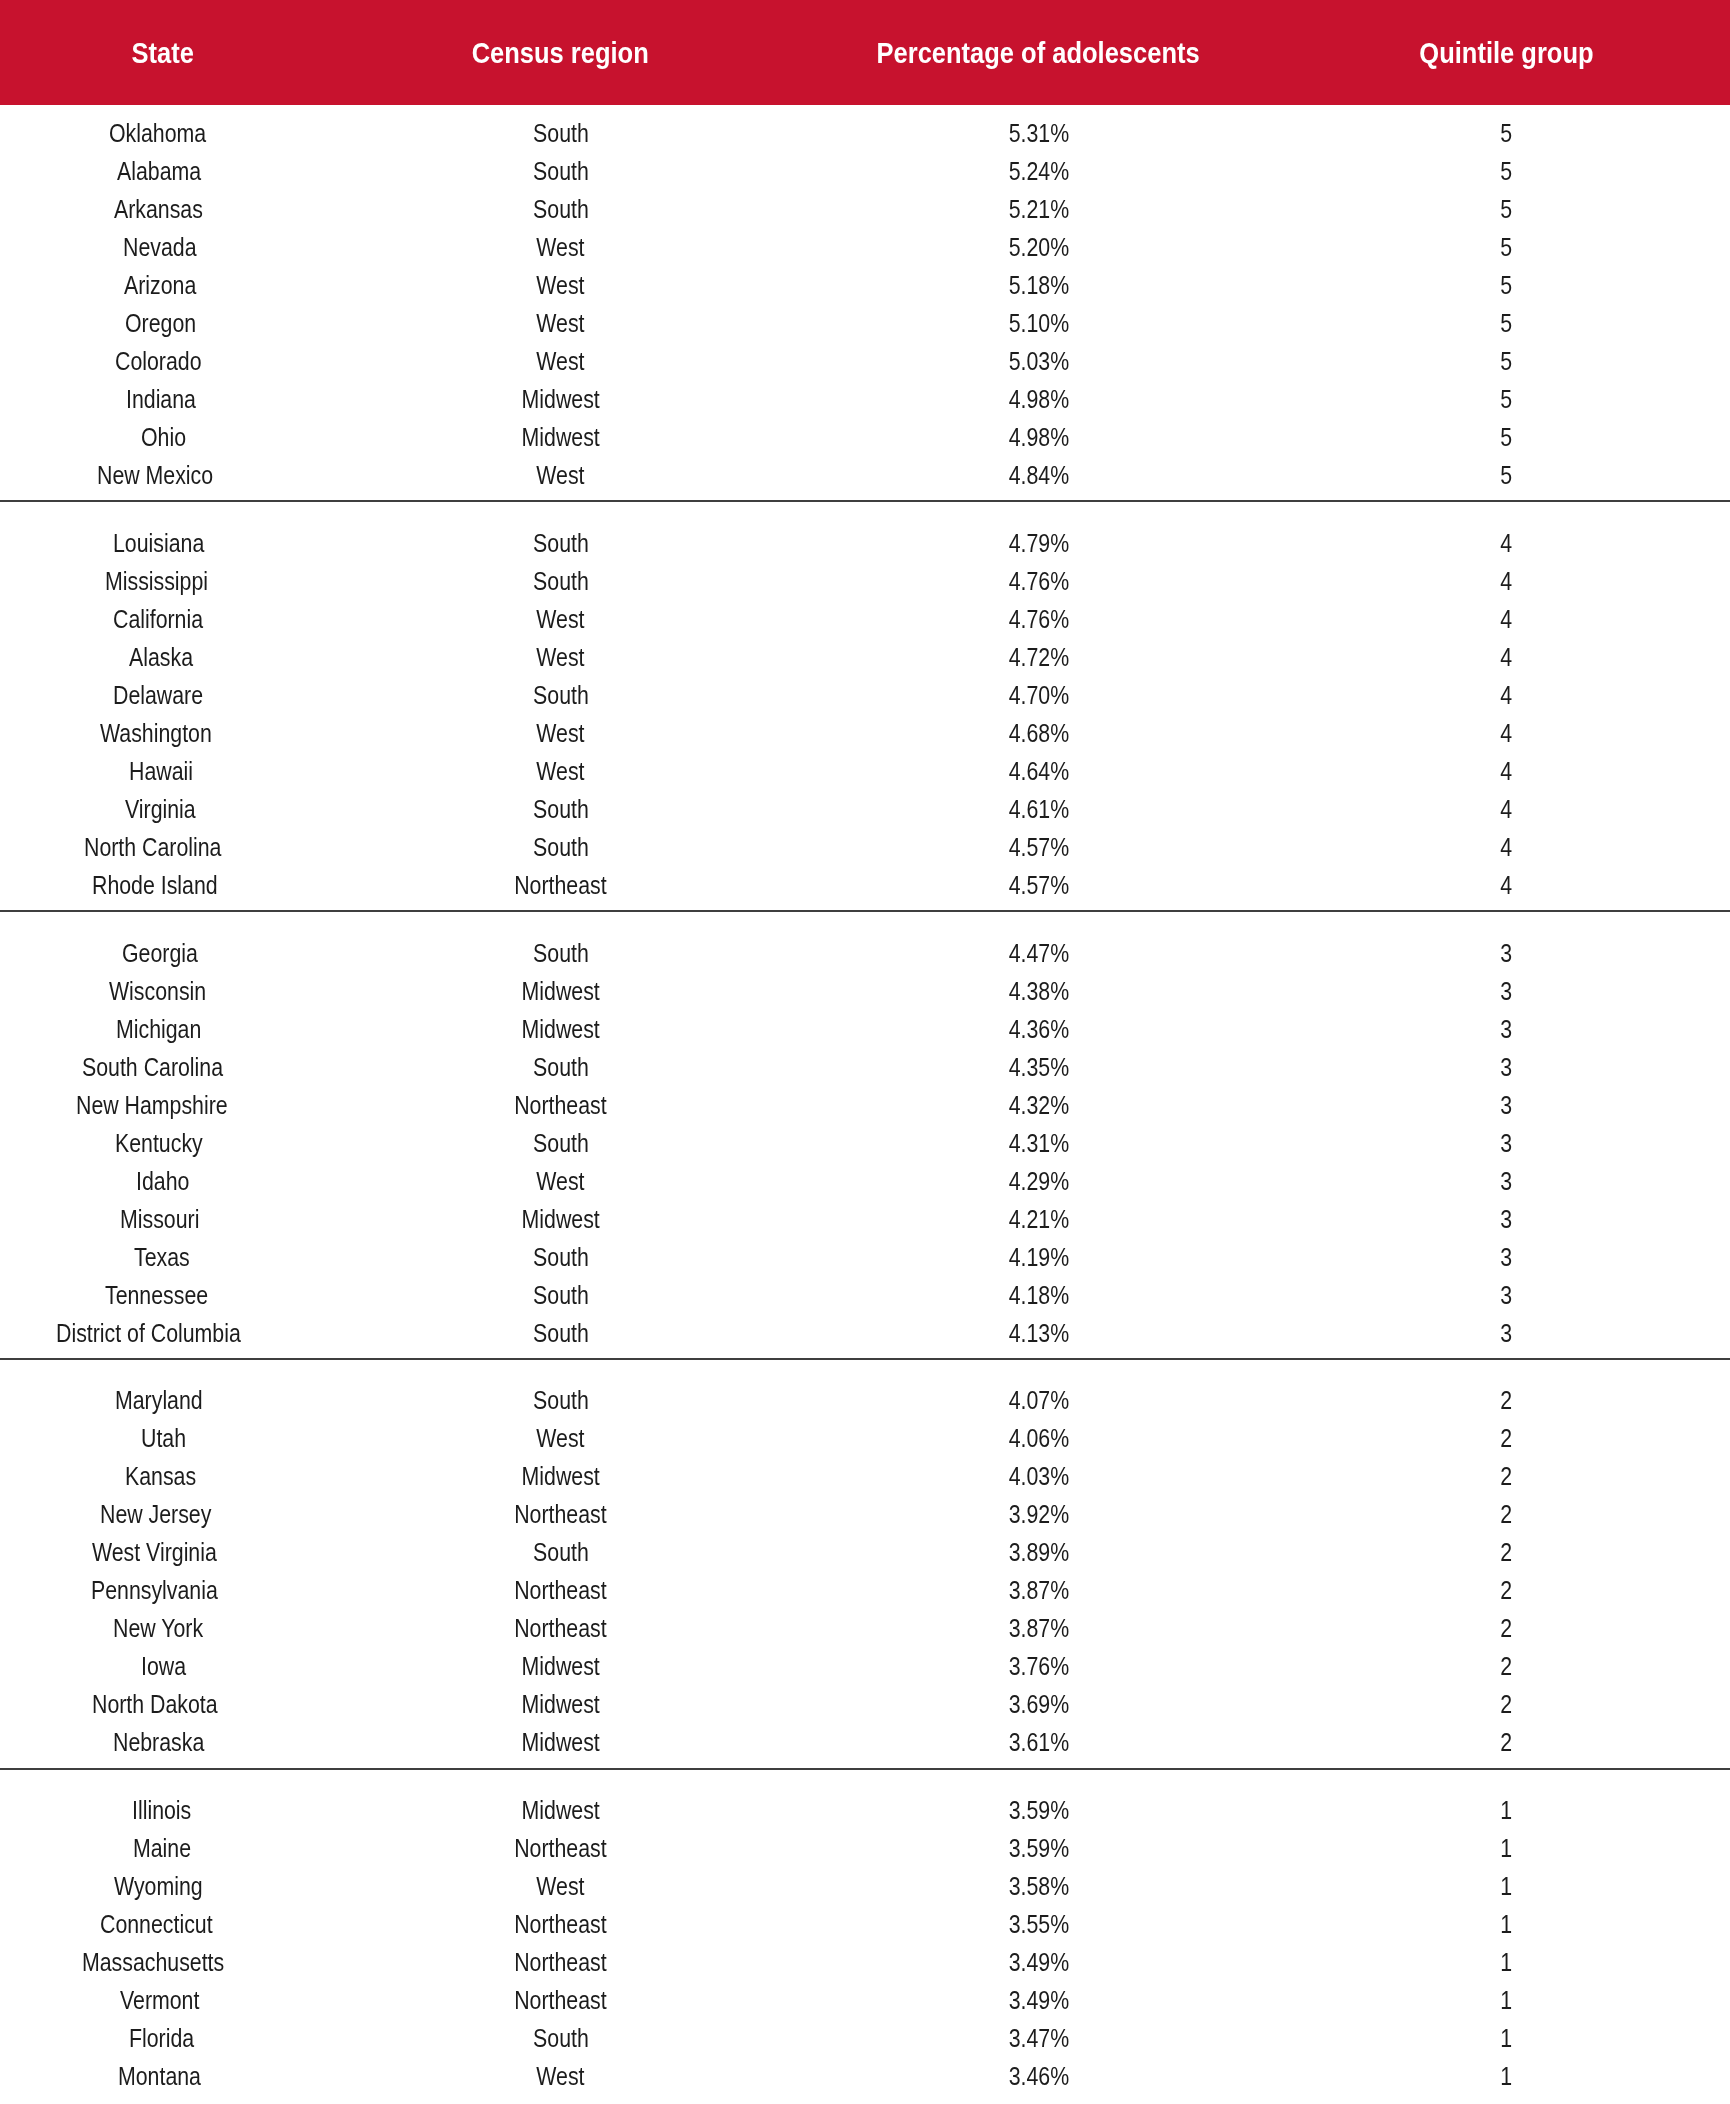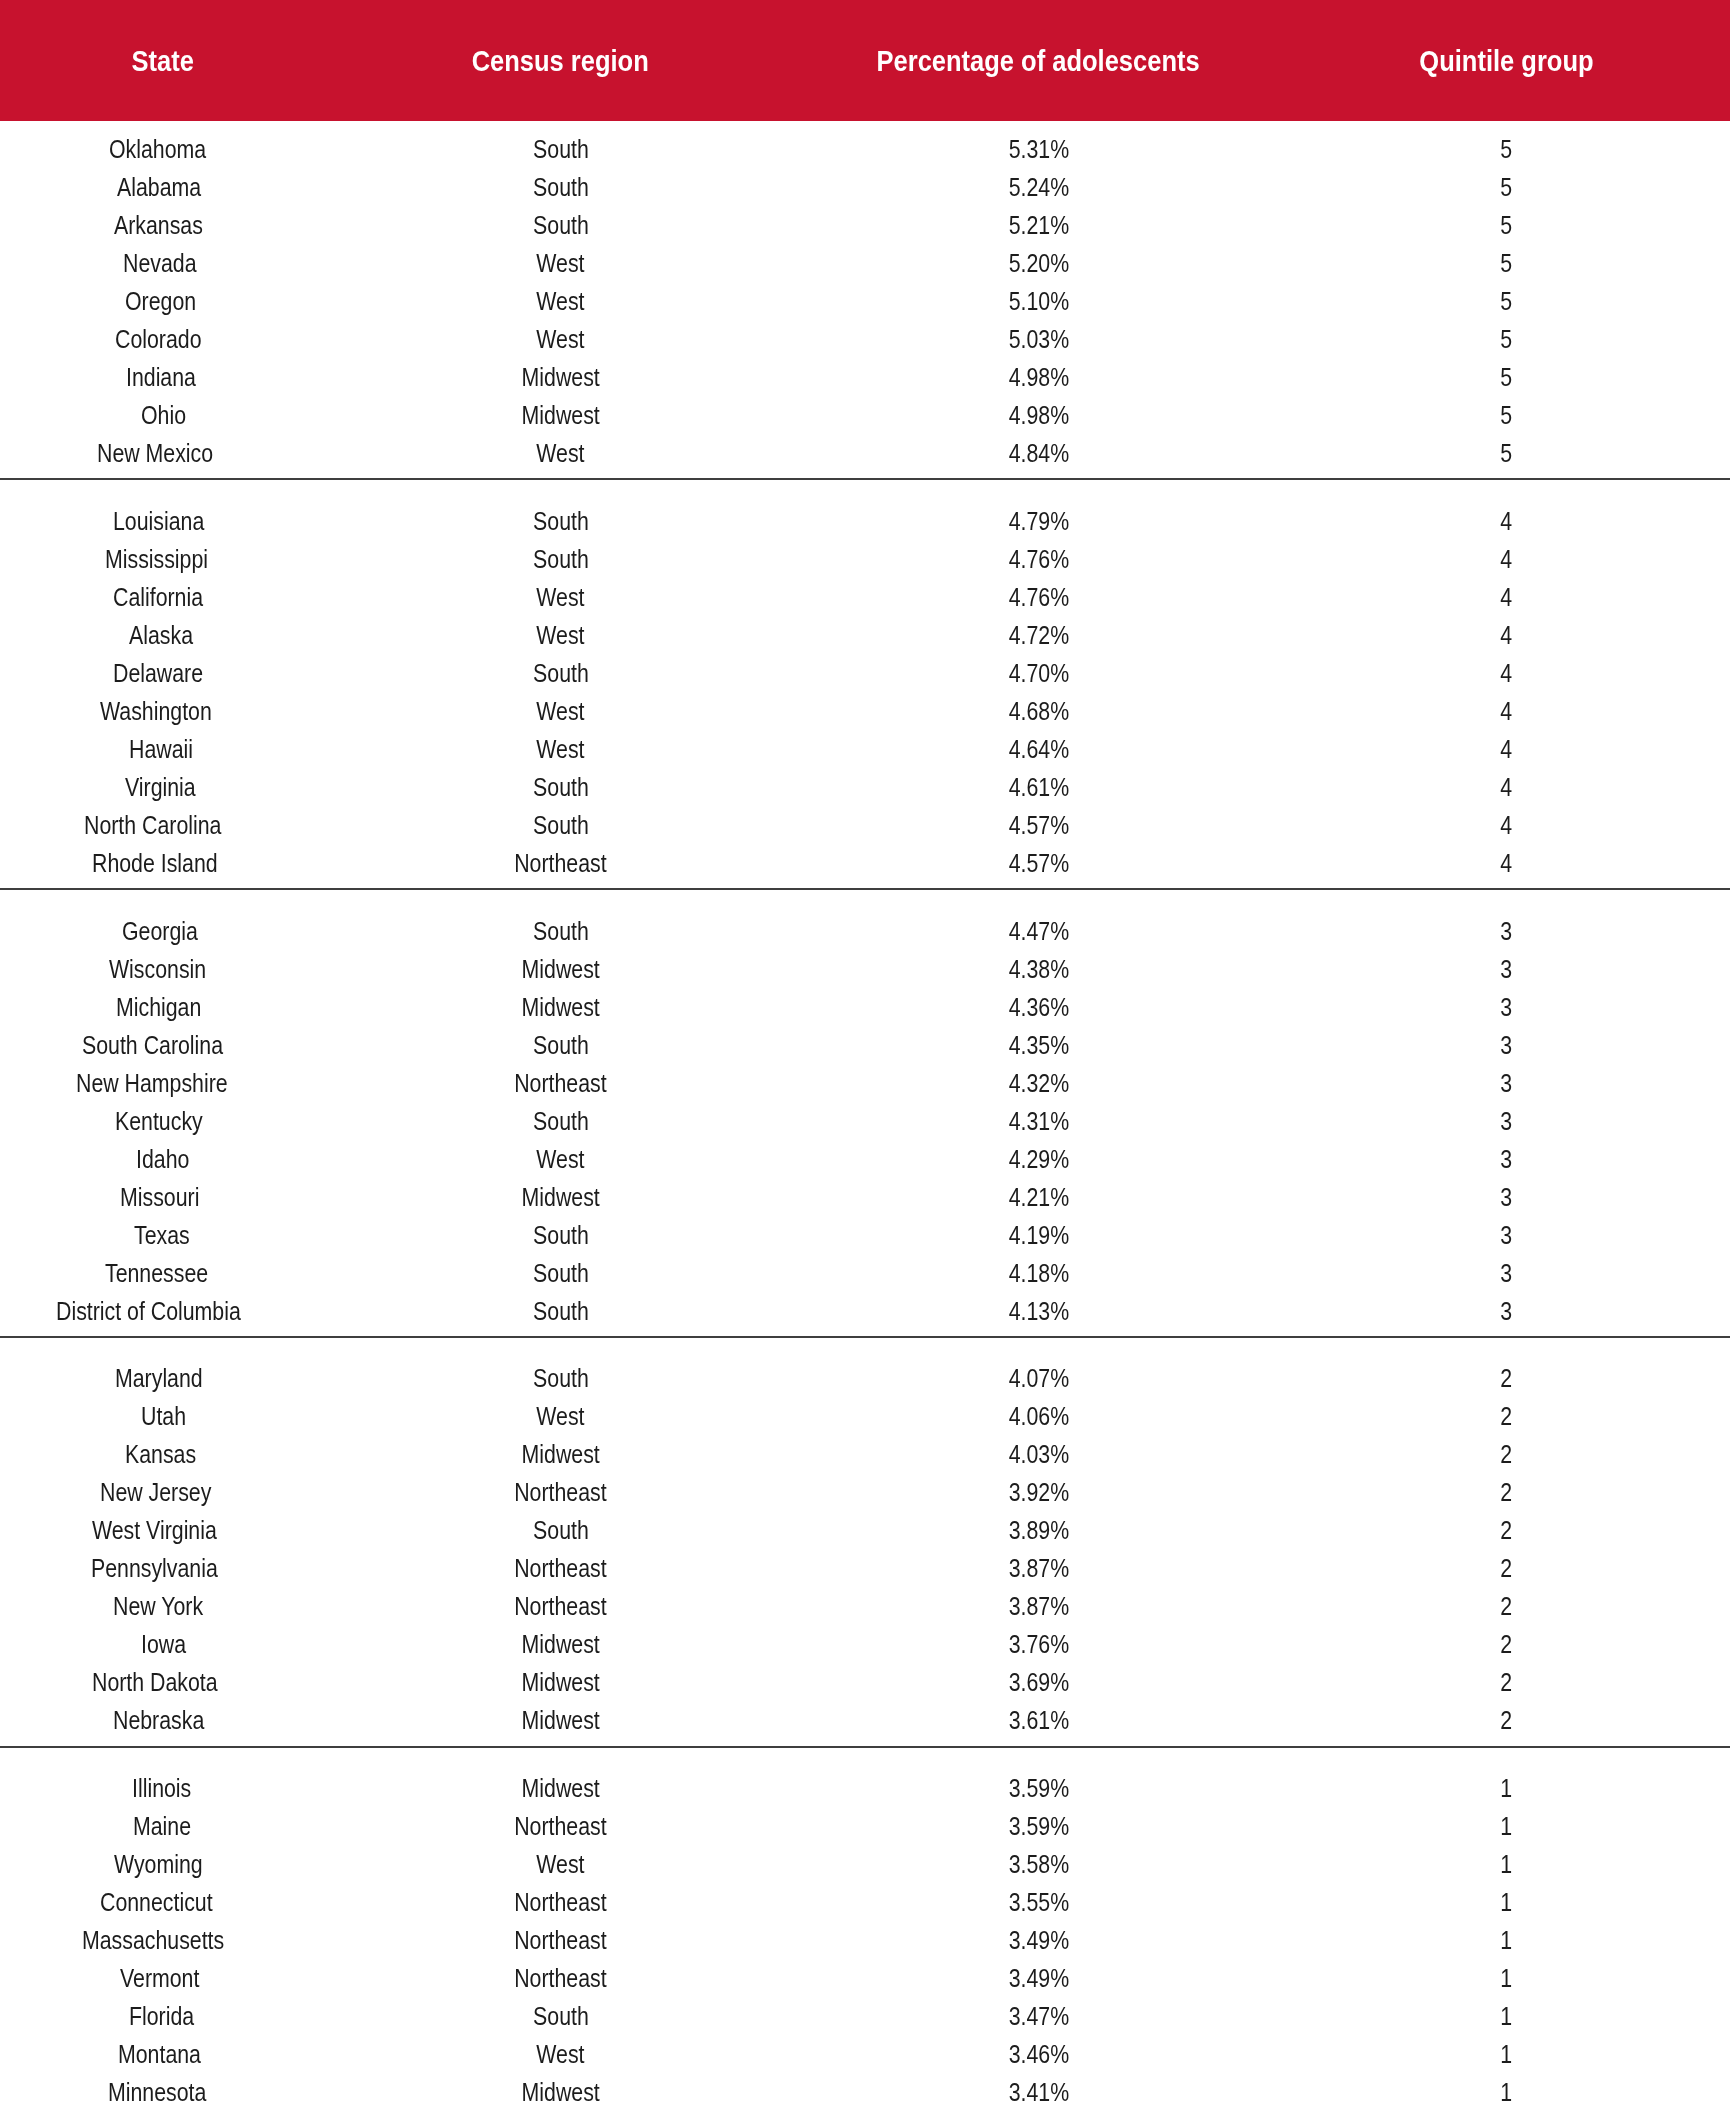--- a/index.html
+++ b/index.html
@@ -17,21 +17,21 @@
     table-layout: fixed;
     color: #1c1c1c;
   }
   thead th {
     background: #c7122e;
     color: #ffffff;
     height: 89px;
     font-size: 30px;
     font-weight: bold;
     text-align: center;
-    padding: 16px;
+    padding: 8px;
     vertical-align: middle;
     white-space: nowrap;
   }
   td {
     height: 38px;
     font-size: 26px;
     padding: 0;
     text-align: center;
     vertical-align: middle;
     white-space: nowrap;
@@ -105,20 +105,26 @@
         <td><span class="cond">5.21%</span></td>
         <td><span class="cond">5</span></td>
       </tr>
       <tr>
         <td class="state"><span class="cond">Nevada</span></td>
         <td><span class="cond">West</span></td>
         <td><span class="cond">5.20%</span></td>
         <td><span class="cond">5</span></td>
       </tr>
       <tr>
+        <td class="state"><span class="cond">Arizona</span></td>
+        <td><span class="cond">West</span></td>
+        <td><span class="cond">5.18%</span></td>
+        <td><span class="cond">5</span></td>
+      </tr>
+      <tr>
         <td class="state"><span class="cond">Oregon</span></td>
         <td><span class="cond">West</span></td>
         <td><span class="cond">5.10%</span></td>
         <td><span class="cond">5</span></td>
       </tr>
       <tr>
         <td class="state"><span class="cond">Colorado</span></td>
         <td><span class="cond">West</span></td>
         <td><span class="cond">5.03%</span></td>
         <td><span class="cond">5</span></td>

